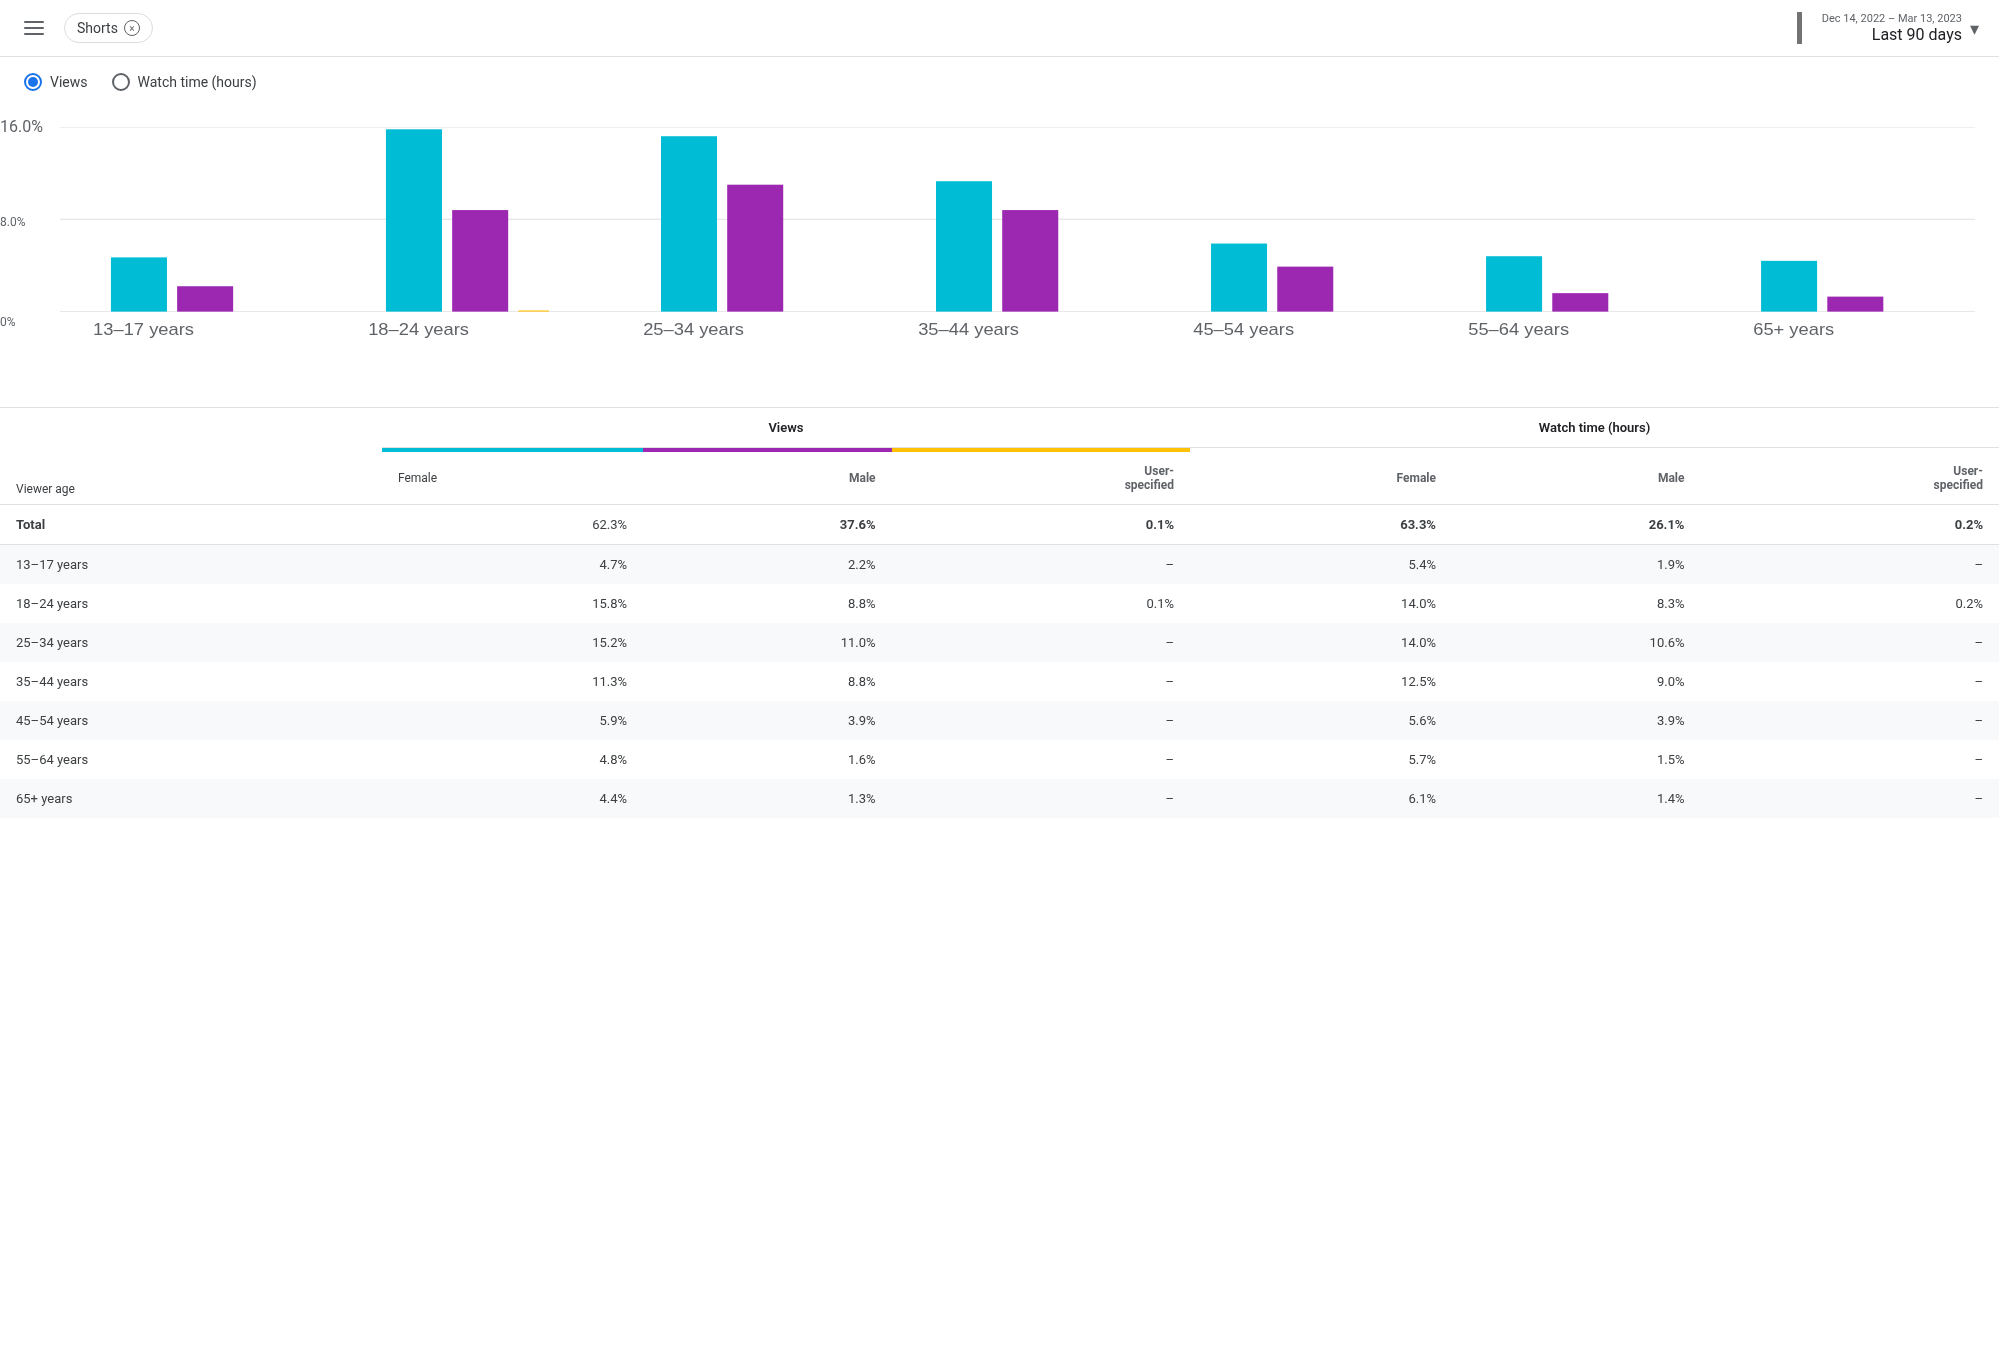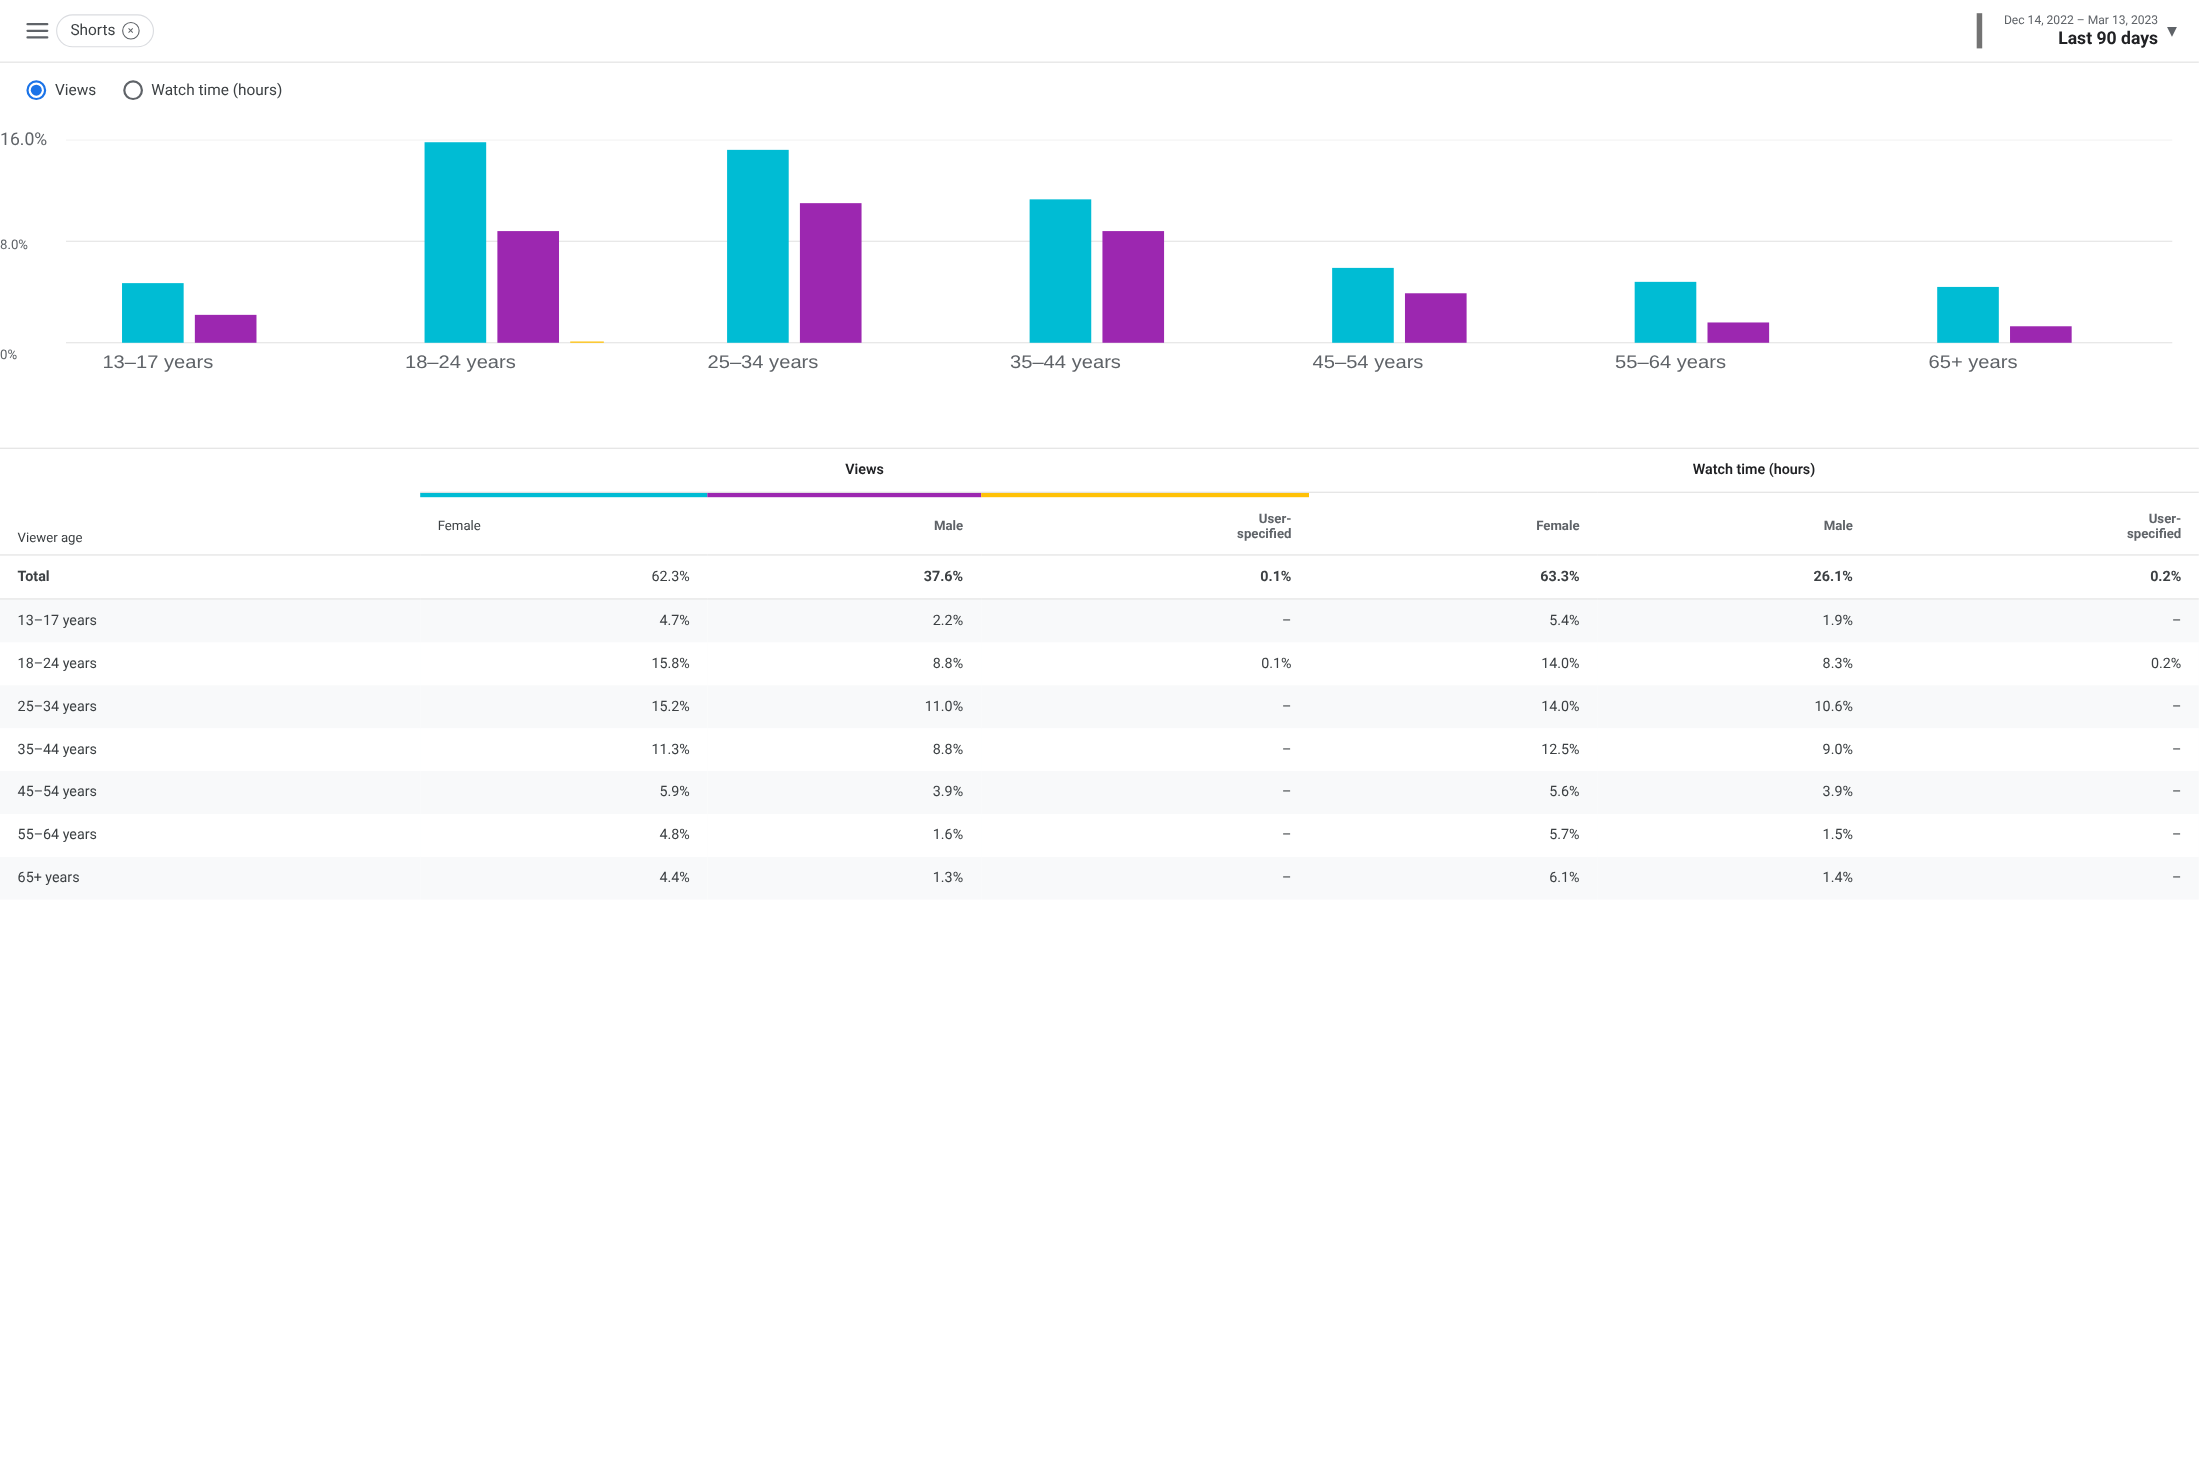--- a/index.html
+++ b/index.html
@@ -12,21 +12,21 @@
     .top-bar {
       display: flex;
       align-items: center;
       justify-content: space-between;
       padding: 12px 20px;
       border-bottom: 1px solid #e0e0e0;
     }
     .top-left {
       display: flex;
       align-items: center;
-      gap: 3px;
+      gap: 16px;
     }
     .hamburger {
       display: flex;
       flex-direction: column;
       gap: 4px;
       cursor: pointer;
       padding: 4px;
     }
     .hamburger span {
       display: block;
@@ -69,21 +69,21 @@
     }
     .date-range-text {
       text-align: right;
     }
     .date-range-sub {
       font-size: 11px;
       color: #5f6368;
     }
     .date-range-main {
       font-size: 16px;
-      font-weight: 700;
+      font-weight: 400;
       color: #202124;
     }
     .chevron-down {
       color: #5f6368;
       font-size: 18px;
     }
 
     .radio-group {
       display: flex;
       align-items: center;

